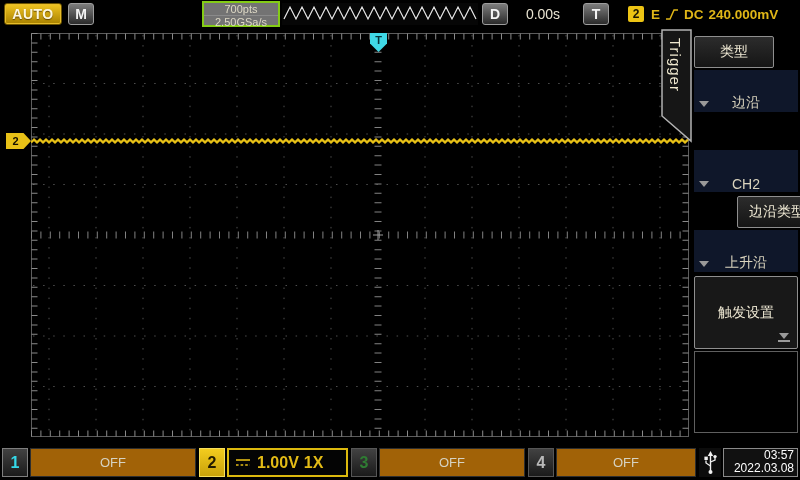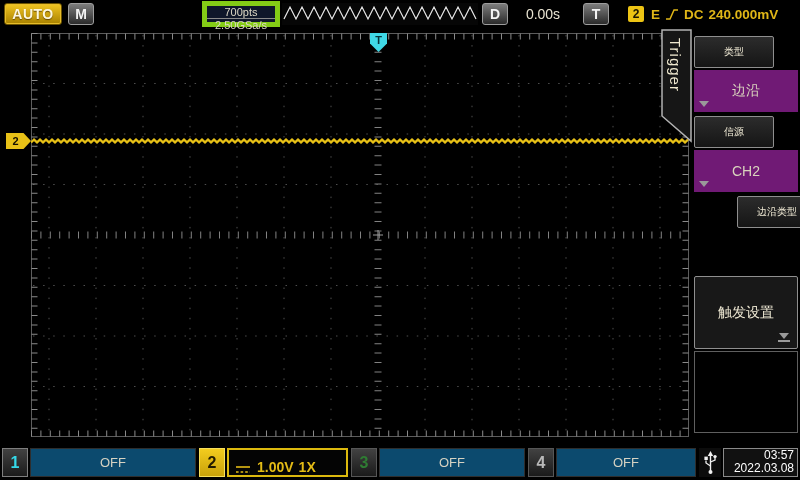--- a/index.html
+++ b/index.html
@@ -17,21 +17,21 @@
   .sq-btn { position:absolute; top:3px; width:26px; height:22px;
     background:linear-gradient(#7d7d7d,#2b2b2b); border:1px solid #9d9d9d; border-radius:3px;
     color:#f4f4f4; font-weight:bold; font-size:14px;
     display:flex; align-items:center; justify-content:center; }
   #btn-m { left:68px; } #btn-d { left:482px; } #btn-t { left:583px; }
   .tb-text { position:absolute; top:0; height:28px; line-height:28px; text-align:center;
     color:#e9e4d2; font-size:14px; }
   #timebase { left:96px; width:104px; }
   #delay { left:508px; width:70px; }
   .mem-box { position:absolute; left:202px; top:1px; width:78px; height:26px;
-    border:5px solid #84cc16; background:#0f172a; color:#ded9c6; font-size:11px; }
+    border:2px solid #84cc16; background:#737373; color:#ded9c6; font-size:11px; }
   .mem-box .row { height:12px; line-height:12px; text-align:center; }
   .mem-box .row:first-child { border-bottom:1px solid #8a8a8a; height:12.5px; }
   .hmem { position:absolute; left:282px; top:3px; width:196px; height:22px; background:#060606; }
   .src-badge { position:absolute; left:628px; top:6px; width:16px; height:16px;
     background:#edc414; color:#1c1600; font-weight:bold; font-size:12px; border-radius:2px;
     display:flex; align-items:center; justify-content:center; }
   .trig-readout { position:absolute; left:651px; top:0; height:28px; display:flex;
     align-items:center; gap:5px; color:#e0b617; font-size:13.5px; font-weight:bold; }
 
   
@@ -45,23 +45,23 @@
     color:#06343a; font-size:11px; font-weight:bold;
     display:flex; justify-content:center; padding-top:1px; }
   .trig-tab { position:absolute; left:661px; top:29px; width:31px; height:114px; }
   .trig-tab .tab-text { position:absolute; left:6px; top:9px; writing-mode:vertical-rl;
     color:#efe8cf; font-size:15px; letter-spacing:1px; }
 
   
   .menu { position:absolute; left:692px; top:28px; width:108px; height:418px; background:#000; }
   .menu-header { position:absolute; left:2px; width:80px; height:32px;
     background:linear-gradient(#2c2c2c,#151515); border:1px solid #8f8f8f; border-radius:2px;
-    color:#efe9d4; font-size:10px; display:flex; align-items:center; justify-content:center; }
-  .menu-value { position:absolute; left:2px; width:104px; height:42px; background:#701a75;
-    color:#d9d3bd; font-size:14px; display:flex; align-items:center; justify-content:center; }
+    color:#efe9d4; font-size:14px; display:flex; align-items:center; justify-content:center; }
+  .menu-value { position:absolute; left:2px; width:104px; height:42px; background:#0f172a;
+    color:#d9d3bd; font-size:14px; display:flex; align-items:flex-end; justify-content:center; }
   .arrow-down { position:absolute; left:5px; bottom:5px; width:0; height:0;
     border-left:5px solid transparent; border-right:5px solid transparent;
     border-top:6px solid #9a9a9a; }
   #mi-type   { top:8px; }   #mi-edge   { top:42px; }
   #mi-srchdr { top:88px; }  #mi-ch2    { top:122px; }
   #mi-ethdr  { top:168px;margin-left:43px; } #mi-rise   { top:202px; }
   .trig-set { position:absolute; left:2px; top:248px; width:104px; height:73px;
     background:#181818; border:1px solid #8f8f8f; border-radius:2px;
     color:#efe9d4; font-size:14px; display:flex; align-items:center; justify-content:center; }
   .more-icon { position:absolute; right:7px; bottom:6px; width:12px; height:9px; }
@@ -74,28 +74,28 @@
 
   
   .bottombar { position:absolute; left:0; top:446px; width:800px; height:34px; background:#000; }
   .ch-badge { position:absolute; top:2px; width:26px; height:29px;
     display:flex; align-items:center; justify-content:center; font-size:16px; font-weight:bold;
     background:linear-gradient(#424242,#1a1a1a); border:1px solid #7e7e7e; }
   #b1 { left:2px;  color:#35d8e8; }
   #b2 { left:199px; background:linear-gradient(#f3cc1e,#c9a20a); border:1px solid #f7df5a; color:#231c00; }
   #b3 { left:351px; color:#2f7d33; border-color:#565656; }
   #b4 { left:528px; color:#b9b9b9; border-color:#565656; }
-  .off-box { position:absolute; top:2px; height:29px; background:#0c4a6e; border:1px solid #2e2e2e;
+  .off-box { position:absolute; top:2px; height:29px; background:#a16207; border:1px solid #2e2e2e;
     color:#d6d2c2; font-size:13px; display:flex; align-items:center; justify-content:center; }
   #off1 { left:30px;  width:166px; }
   #off3 { left:379px; width:146px; }
   #off4 { left:556px; width:140px; }
   .ch2-box { position:absolute; left:227px; top:2px; width:121px; height:29px;
-    border:2px solid #dcb90e; background:#040404; display:flex; align-items:flex-end; gap:5px;
-    padding-left:6px; color:#e3bb16; font-size:14px; font-weight:bold; }
+    border:2px solid #dcb90e; background:#040404; display:flex; align-items:center; gap:5px;
+    padding-left:6px; color:#e3bb16; font-size:16px; font-weight:bold; }
   .usb-box { position:absolute; left:699px; top:2px; width:22px; height:29px; background:#0c0c0c;
     display:flex; align-items:center; justify-content:center; }
   .clock-box { position:absolute; left:723px; top:2px; width:75px; height:29px;
     border:1px solid #8a8a8a; background:#111; color:#ffffff; font-size:12px; text-align:right; }
   .clock-box .row { height:13px; line-height:13px; padding-right:3px; }
 </style>
 </head>
 <body>
 
 <div class="stage">
@@ -166,26 +166,29 @@
     </svg>
     <span class="tab-text">Trigger</span>
   </div>
 
   <div class="menu">
     <div class="menu-header" id="mi-type">类型</div>
     <div class="menu-value" id="mi-edge">
       <span>边沿</span>
       <span class="arrow-down"></span>
     </div>
-    <div class="menu-header" id="mi-srchdr">信源</div>
     <div class="menu-value" id="mi-ch2">
       <span>CH2</span>
       <span class="arrow-down"></span>
     </div>
     <div class="menu-header" id="mi-ethdr">边沿类型</div>
+    <div class="menu-value" id="mi-rise">
+      <span>上升沿</span>
+      <span class="arrow-down"></span>
+    </div>
     <div class="trig-set">
       <span>触发设置</span>
       <span class="more-icon">
         <span class="tri"></span>
           <span class="bar"></span>
       </span>
     </div>
     <div class="empty-panel"></div>
   </div>
 

